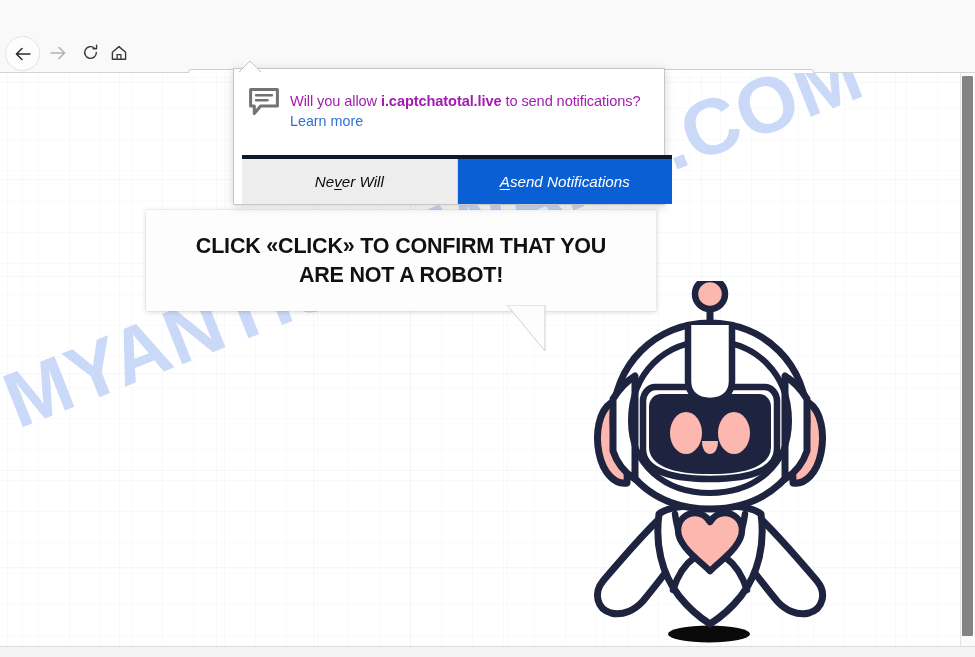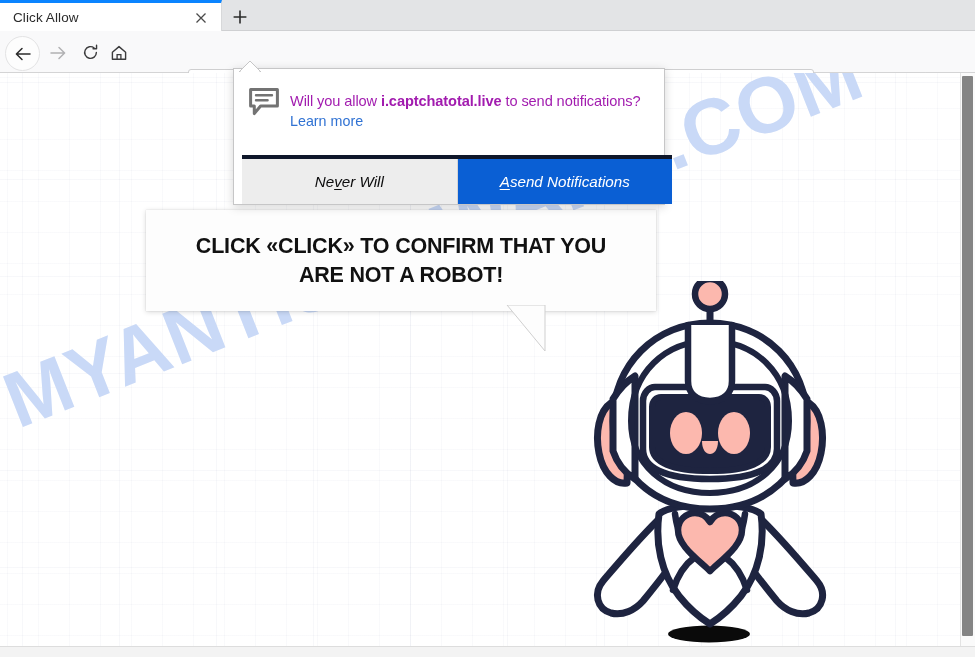--- a/index.html
+++ b/index.html
@@ -236,35 +236,20 @@
     background: #f3f3f3;
     border-top: 1px solid #dddddd;
     box-sizing: border-box;
   }
 </style>
 </head>
 <body>
 
 <div id="app">
 
-  <div class="tabstrip">
-    <div class="tab">
-      <span class="tab-title">Click Allow</span>
-      <span class="tab-close">
-        <svg width="12" height="12" viewBox="0 0 12 12" aria-hidden="true">
-          <path d="M1.5 1.5 L10.5 10.5 M10.5 1.5 L1.5 10.5" stroke="currentColor" stroke-width="1.3" fill="none"></path>
-        </svg>
-      </span>
-    </div>
-    <div class="newtab">
-      <svg width="16" height="16" viewBox="0 0 16 16" aria-hidden="true">
-        <path d="M8 1.6 V14.4 M1.6 8 H14.4" stroke="currentColor" stroke-width="1.6" fill="none"></path>
-      </svg>
-    </div>
-  </div>
 
   <div class="navbar">
     <div class="backwrap">
       <svg width="18" height="18" viewBox="0 0 18 18" aria-hidden="true">
         <path d="M16 9 H3 M8 3.5 L2.4 9 L8 14.5" stroke="currentColor" stroke-width="1.5" fill="none" stroke-linecap="round" stroke-linejoin="round"></path>
       </svg>
     </div>
     <div class="navbtn disabled" style="left:45px;">
       <svg width="18" height="18" viewBox="0 0 18 18" aria-hidden="true">
         <path d="M2 9 H15 M10 3.5 L15.6 9 L10 14.5" stroke="currentColor" stroke-width="1.5" fill="none" stroke-linecap="round" stroke-linejoin="round"></path>

